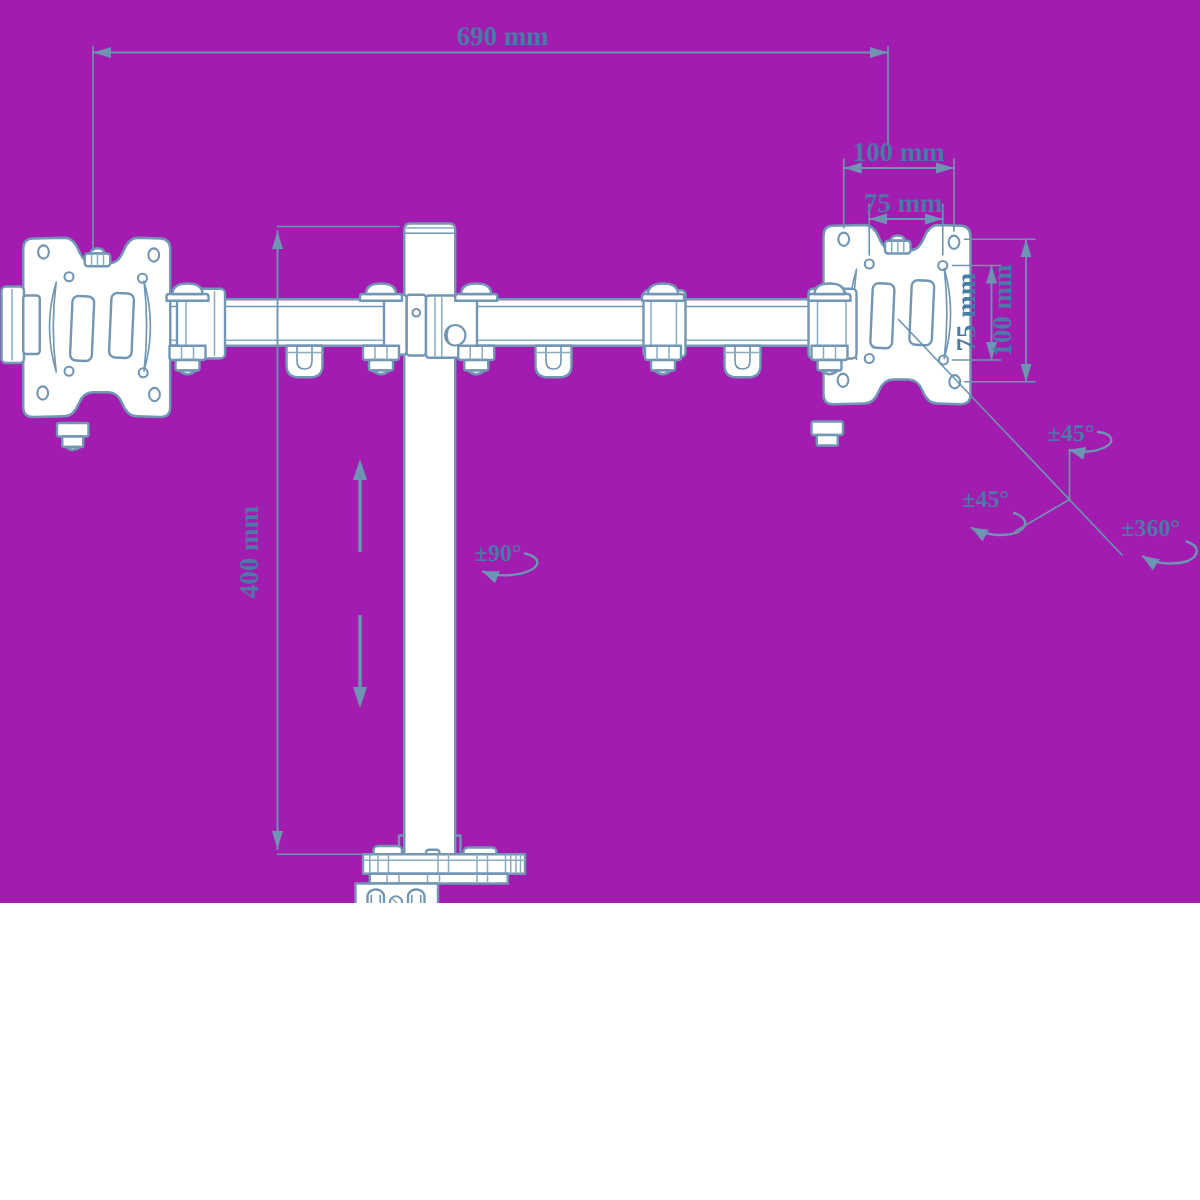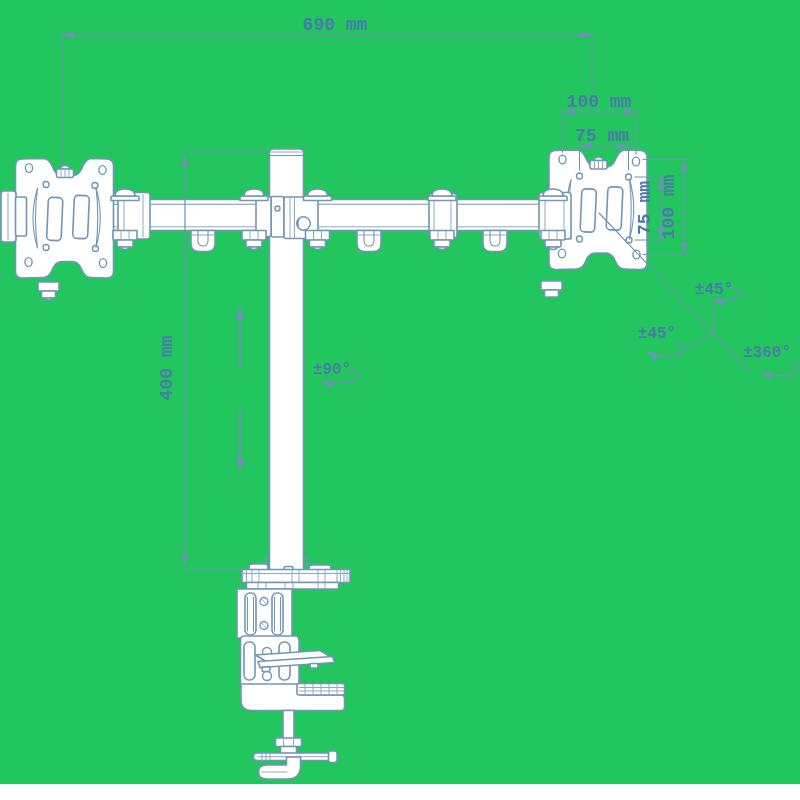--- a/index.html
+++ b/index.html
@@ -1,17 +1,17 @@
 <!DOCTYPE html>
 <html><head>
 <meta charset="utf-8">
 <style>
   html,body{margin:0;padding:0;background:#ffffff;}
-  #stage{position:relative;width:800px;height:784px;background:#22c55e;overflow:hidden;
-         font-family:Liberation Mono, monospace;}
+  #stage{position:relative;width:800px;height:602px;background:#a21caf;overflow:hidden;
+         font-family:Liberation Serif, serif;}
   svg{display:block;}
   .part{fill:#ffffff;stroke:#7296b4;stroke-width:1.6;stroke-linejoin:round;stroke-linecap:round;}
   .part-thin{fill:none;stroke:#7296b4;stroke-width:1.1;stroke-linejoin:round;stroke-linecap:round;}
   .part-lite{fill:none;stroke:#8aabc4;stroke-width:1;stroke-linecap:round;}
   .hole{fill:#ffffff;stroke:#7296b4;stroke-width:1.4;}
   .dim{stroke:#6d94b3;stroke-width:1.25;fill:none;stroke-linecap:round;}
   .dim-ext{stroke:#6d94b3;stroke-width:1.1;fill:none;stroke-linecap:round;}
   .dim-text{fill:#4a7ba8;font-size:18px;font-weight:700;letter-spacing:0px;}
   .ang-text{fill:#4a7ba8;font-size:16px;font-weight:700;}
   .curve{stroke:#6d94b3;stroke-width:1.6;fill:none;stroke-linecap:round;}

